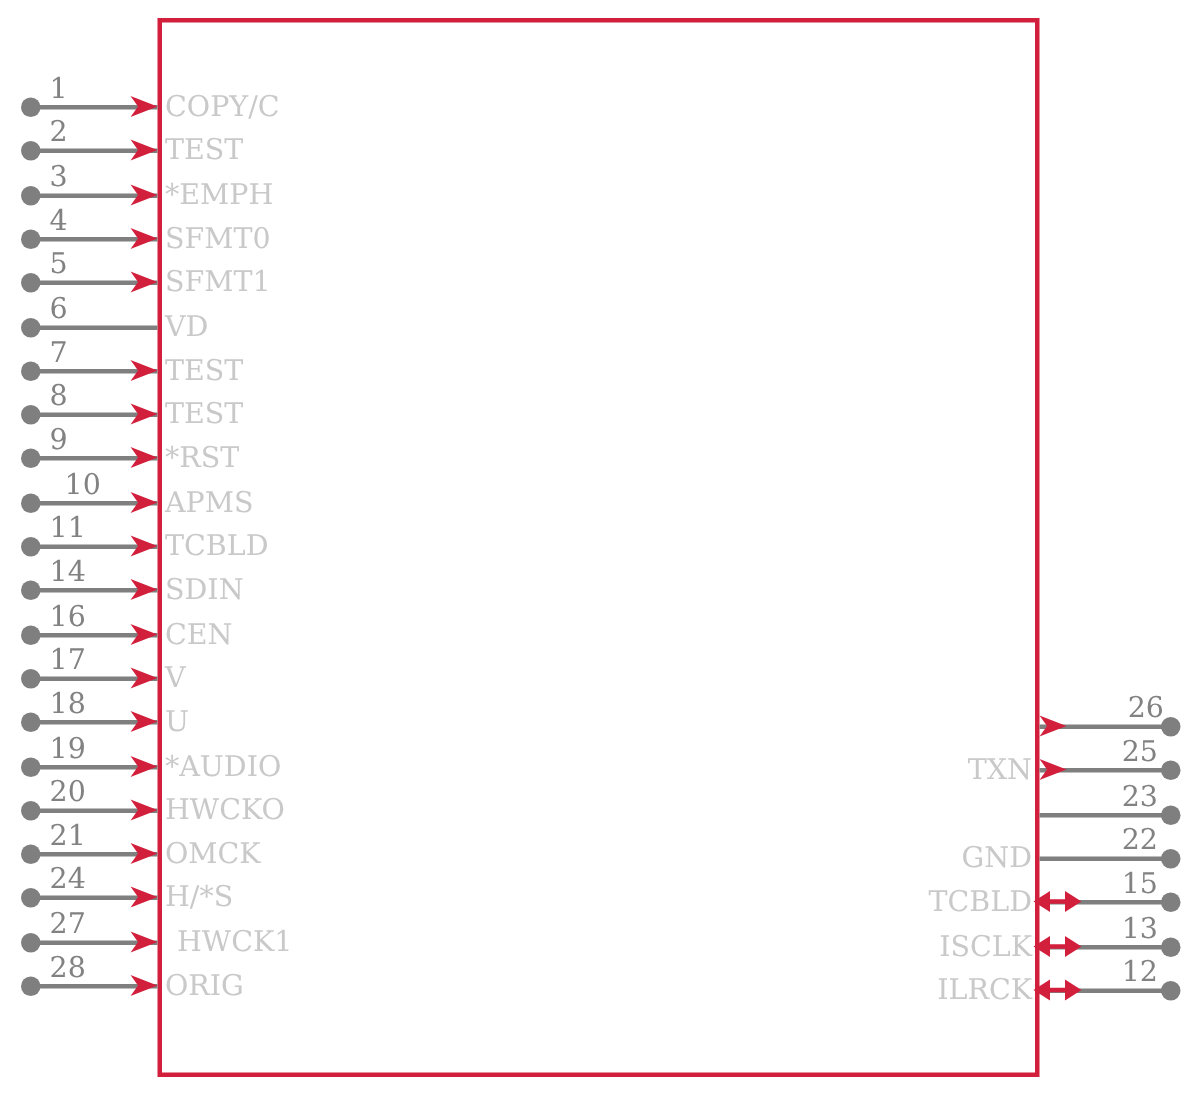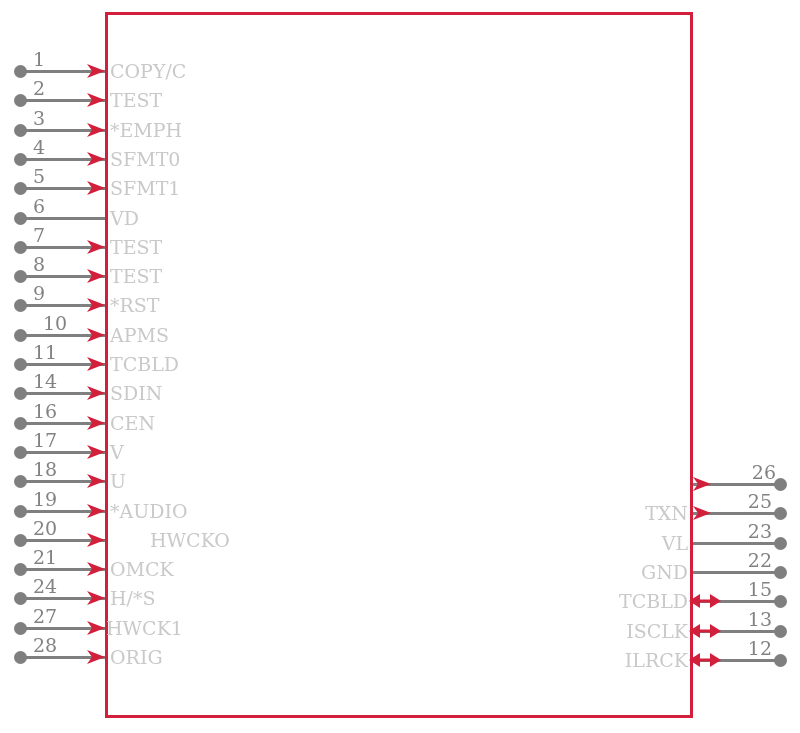--- a/index.html
+++ b/index.html
@@ -192,21 +192,21 @@
     <div class="pin-num" style="left: 33px; top: 490px; color: rgb(130, 130, 130);">19</div>
     <div class="pin-name" style="left: 110px; top: 502px; color: rgb(201, 201, 201);">*AUDIO</div>
     <div class="arrow" style="left: 86px; top: 503px;">
       <svg width="20" height="16" viewBox="0 0 20 16">
         <polygon points="1,1 19,8 1,15 6,8" fill="#d21f3c"></polygon>
       </svg>
     </div>
     <div class="wire" style="left: 20px; top: 539px; width: 85px; background: rgb(127, 127, 127);"></div>
     <div class="term-dot" style="left: 14px; top: 534px; background: rgb(127, 127, 127);"></div>
     <div class="pin-num" style="left: 33px; top: 519px; color: rgb(130, 130, 130);">20</div>
-    <div class="pin-name" style="left: 110px; top: 531px; color: rgb(201, 201, 201); margin-left: 40px;">HWCKO</div>
+    <div class="pin-name" style="left: 110px; top: 531px; color: rgb(201, 201, 201);">HWCKO</div>
     <div class="arrow" style="left: 86px; top: 532px;">
       <svg width="20" height="16" viewBox="0 0 20 16">
         <polygon points="1,1 19,8 1,15 6,8" fill="#d21f3c"></polygon>
       </svg>
     </div>
     <div class="wire" style="left: 20px; top: 568px; width: 85px; background: rgb(127, 127, 127);"></div>
     <div class="term-dot" style="left: 14px; top: 563px; background: rgb(127, 127, 127);"></div>
     <div class="pin-num" style="left: 33px; top: 548px; color: rgb(130, 130, 130);">21</div>
     <div class="pin-name" style="left: 110px; top: 560px; color: rgb(201, 201, 201);">OMCK</div>
     <div class="arrow" style="left: 86px; top: 561px;">
@@ -219,21 +219,21 @@
     <div class="pin-num" style="left: 33px; top: 577px; color: rgb(130, 130, 130);">24</div>
     <div class="pin-name" style="left: 110px; top: 589px; color: rgb(201, 201, 201);">H/*S</div>
     <div class="arrow" style="left: 86px; top: 590px;">
       <svg width="20" height="16" viewBox="0 0 20 16">
         <polygon points="1,1 19,8 1,15 6,8" fill="#d21f3c"></polygon>
       </svg>
     </div>
     <div class="wire" style="left: 20px; top: 627px; width: 85px; background: rgb(127, 127, 127);"></div>
     <div class="term-dot" style="left: 14px; top: 622px; background: rgb(127, 127, 127);"></div>
     <div class="pin-num" style="left: 33px; top: 607px; color: rgb(130, 130, 130);">27</div>
-    <div class="pin-name" style="left: 106px; top: 619px; color: rgb(201, 201, 201);">HWCK1</div>
+    <div class="pin-name" style="left: 118px; top: 619px; color: rgb(201, 201, 201);">HWCK1</div>
     <div class="arrow" style="left: 86px; top: 620px;">
       <svg width="20" height="16" viewBox="0 0 20 16">
         <polygon points="1,1 19,8 1,15 6,8" fill="#d21f3c"></polygon>
       </svg>
     </div>
     <div class="wire" style="left: 20px; top: 656px; width: 85px; background: rgb(127, 127, 127);"></div>
     <div class="term-dot" style="left: 14px; top: 651px; background: rgb(127, 127, 127);"></div>
     <div class="pin-num" style="left: 33px; top: 636px; color: rgb(130, 130, 130);">28</div>
     <div class="pin-name" style="left: 110px; top: 648px; color: rgb(201, 201, 201);">ORIG</div>
     <div class="arrow" style="left: 86px; top: 649px;">
@@ -254,21 +254,20 @@
     <div class="pin-num" style="left: 740px; top: 492px; width: 32px; text-align: right; color: rgb(130, 130, 130);">25</div>
     <div class="pin-name right" style="left: 488px; top: 504px; width: 200px; color: rgb(201, 201, 201);">TXN</div>
     <div class="arrow" style="left: 692px; top: 505px;">
       <svg width="20" height="16" viewBox="0 0 20 16">
         <polygon points="1,1 19,8 1,15 6,8" fill="#d21f3c"></polygon>
       </svg>
     </div>
     <div class="wire" style="left: 693px; top: 542px; width: 87px; background: rgb(127, 127, 127);"></div>
     <div class="term-dot" style="left: 774px; top: 537px; background: rgb(127, 127, 127);"></div>
     <div class="pin-num" style="left: 740px; top: 522px; width: 32px; text-align: right; color: rgb(130, 130, 130);">23</div>
-    <div class="pin-name right" style="left: 488px; top: 534px; width: 200px; color: rgb(201, 201, 201);">VL</div>
     <div class="wire" style="left: 693px; top: 571px; width: 87px; background: rgb(127, 127, 127);"></div>
     <div class="term-dot" style="left: 774px; top: 566px; background: rgb(127, 127, 127);"></div>
     <div class="pin-num" style="left: 740px; top: 551px; width: 32px; text-align: right; color: rgb(130, 130, 130);">22</div>
     <div class="pin-name right" style="left: 488px; top: 563px; width: 200px; color: rgb(201, 201, 201);">GND</div>
     <div class="wire" style="left: 693px; top: 600px; width: 87px; background: rgb(127, 127, 127);"></div>
     <div class="term-dot" style="left: 774px; top: 595px; background: rgb(127, 127, 127);"></div>
     <div class="pin-num" style="left: 740px; top: 580px; width: 32px; text-align: right; color: rgb(130, 130, 130);">15</div>
     <div class="pin-name right" style="left: 488px; top: 592px; width: 200px; color: rgb(201, 201, 201);">TCBLD</div>
     <div class="arrow" style="left: 688px; top: 593px;">
       <svg width="34" height="16" viewBox="0 0 34 16">

